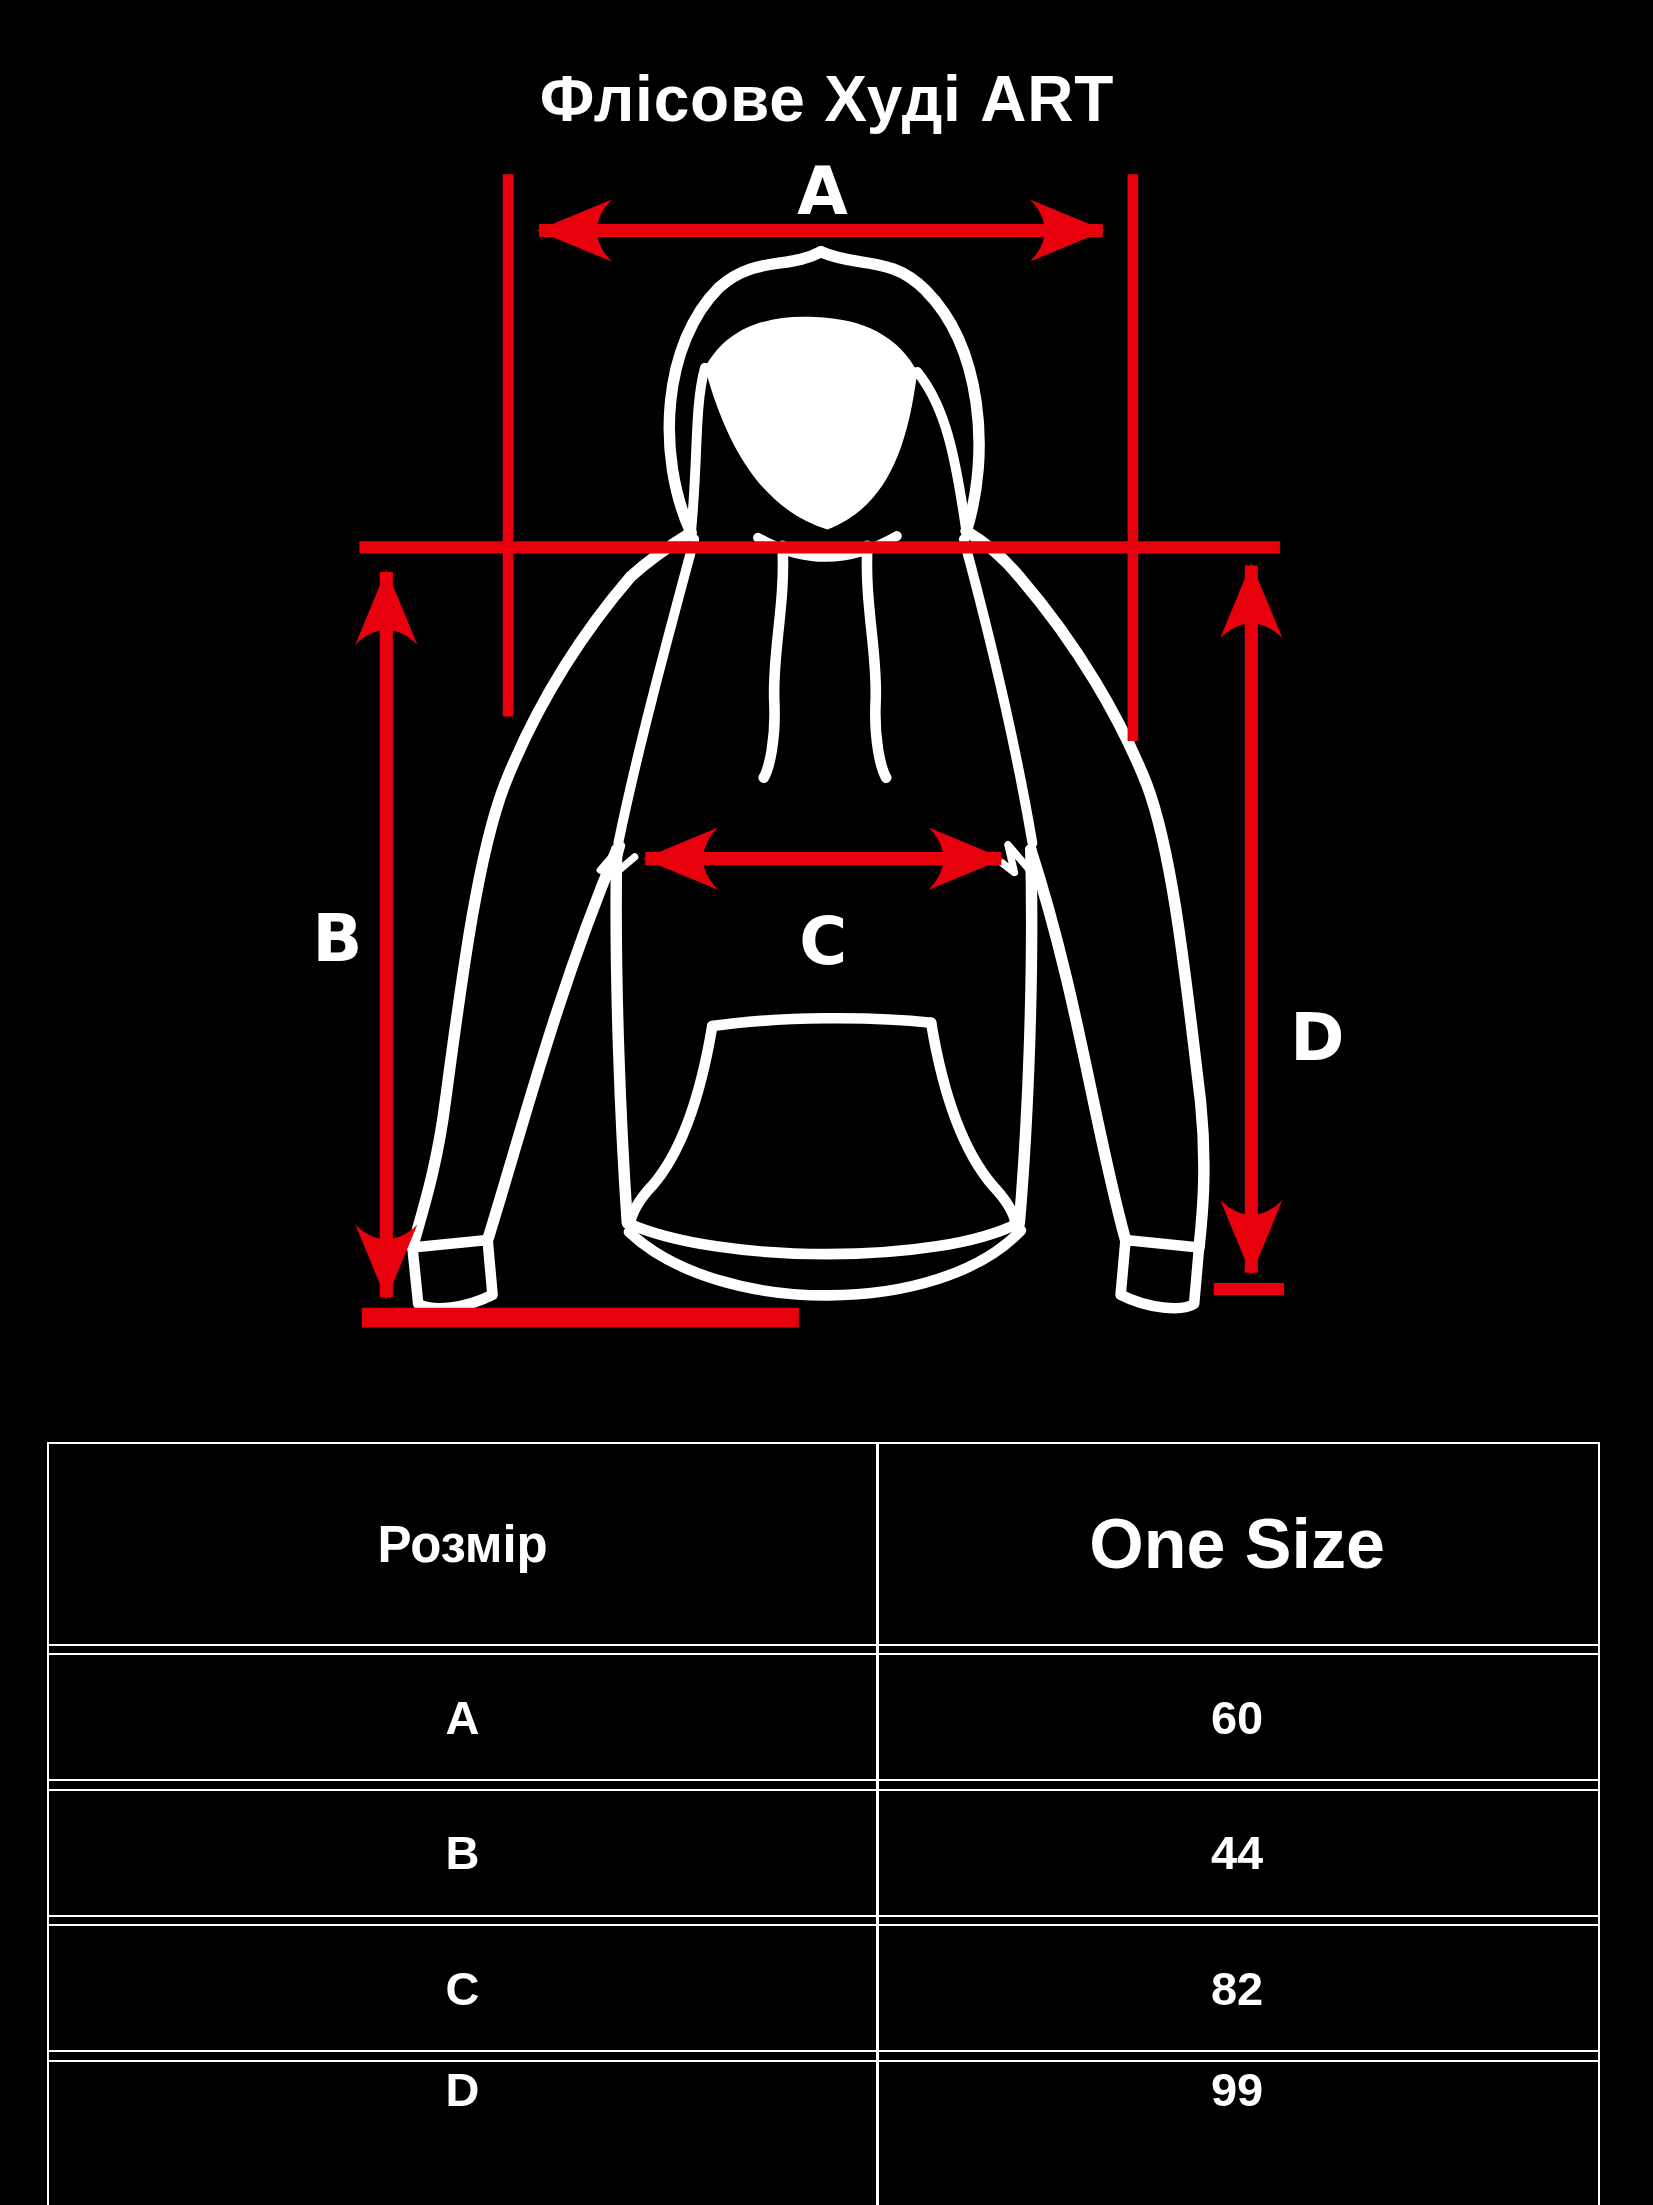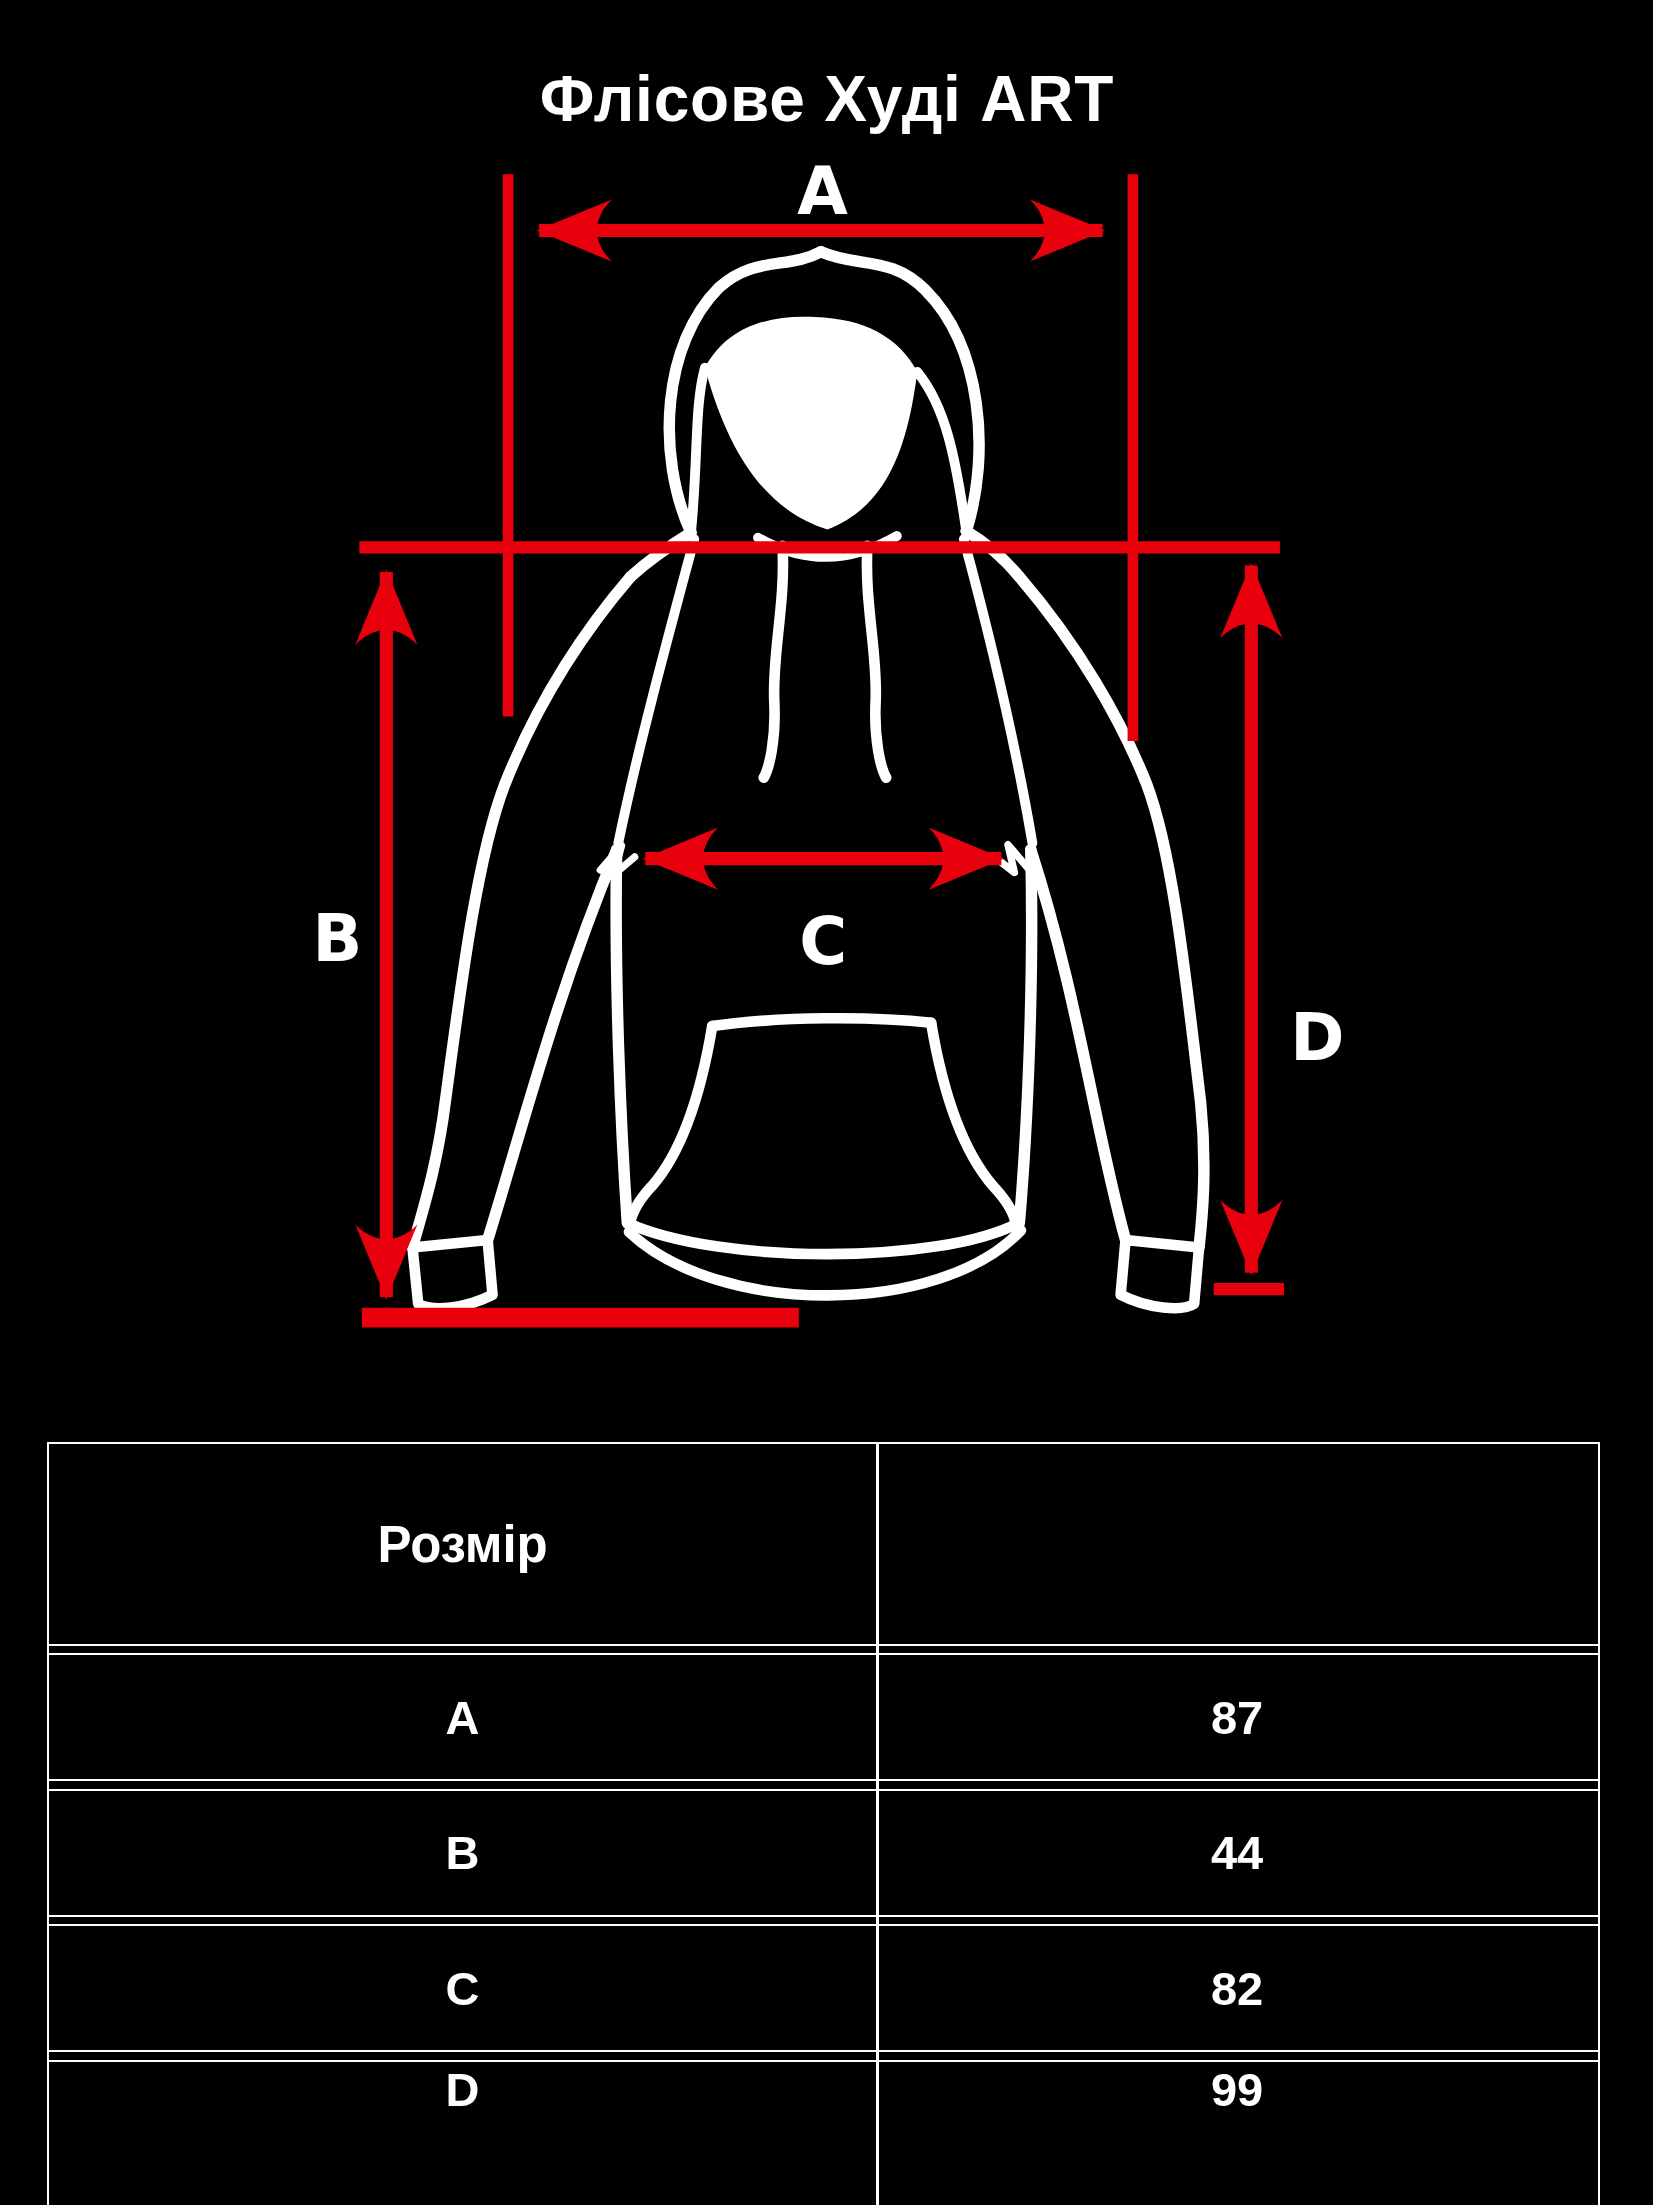--- a/index.html
+++ b/index.html
@@ -122,25 +122,26 @@
   <text class="dim-label" x="413" y="1176">B</text>
   <text class="dim-label" x="1008" y="1180">C</text>
   <text class="dim-label" x="1613" y="1298">D</text>
 </svg>
 
 <div class="size-table">
   <div class="col-divider"></div>
 
   <div class="t-row t-header">
     <div class="t-cell size-name">Розмір</div>
+    <div class="t-cell size-value">One Size</div>
   </div>
 
   <div class="t-row t-data">
     <div class="t-cell">A</div>
-    <div class="t-cell">87</div>
+    <div class="t-cell">60</div>
   </div>
   <div class="t-row t-data">
     <div class="t-cell">B</div>
     <div class="t-cell">44</div>
   </div>
   <div class="t-row t-data">
     <div class="t-cell">C</div>
     <div class="t-cell">82</div>
   </div>
   <div class="t-row t-data last">

